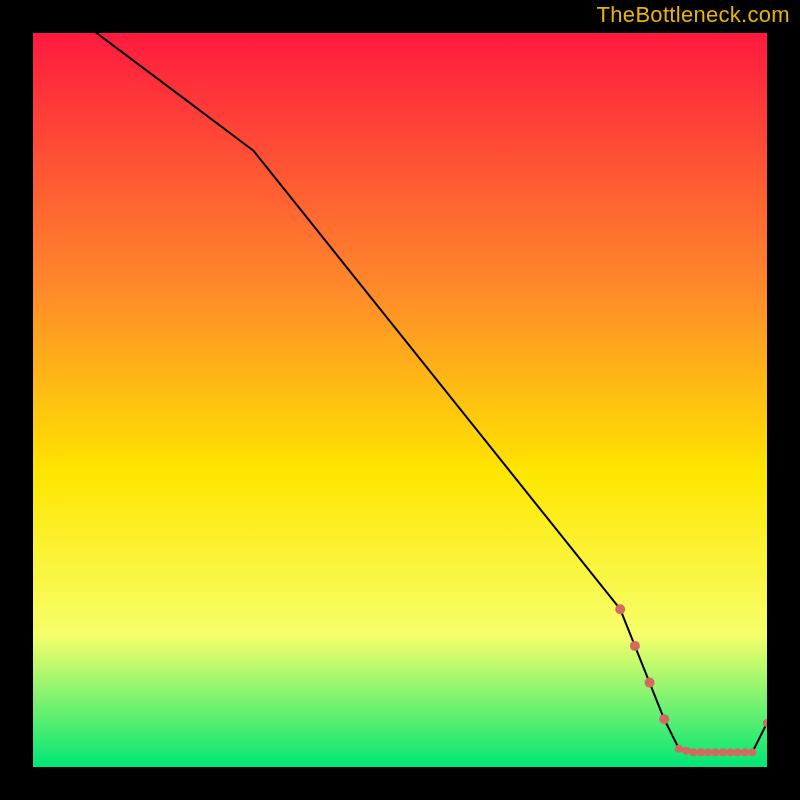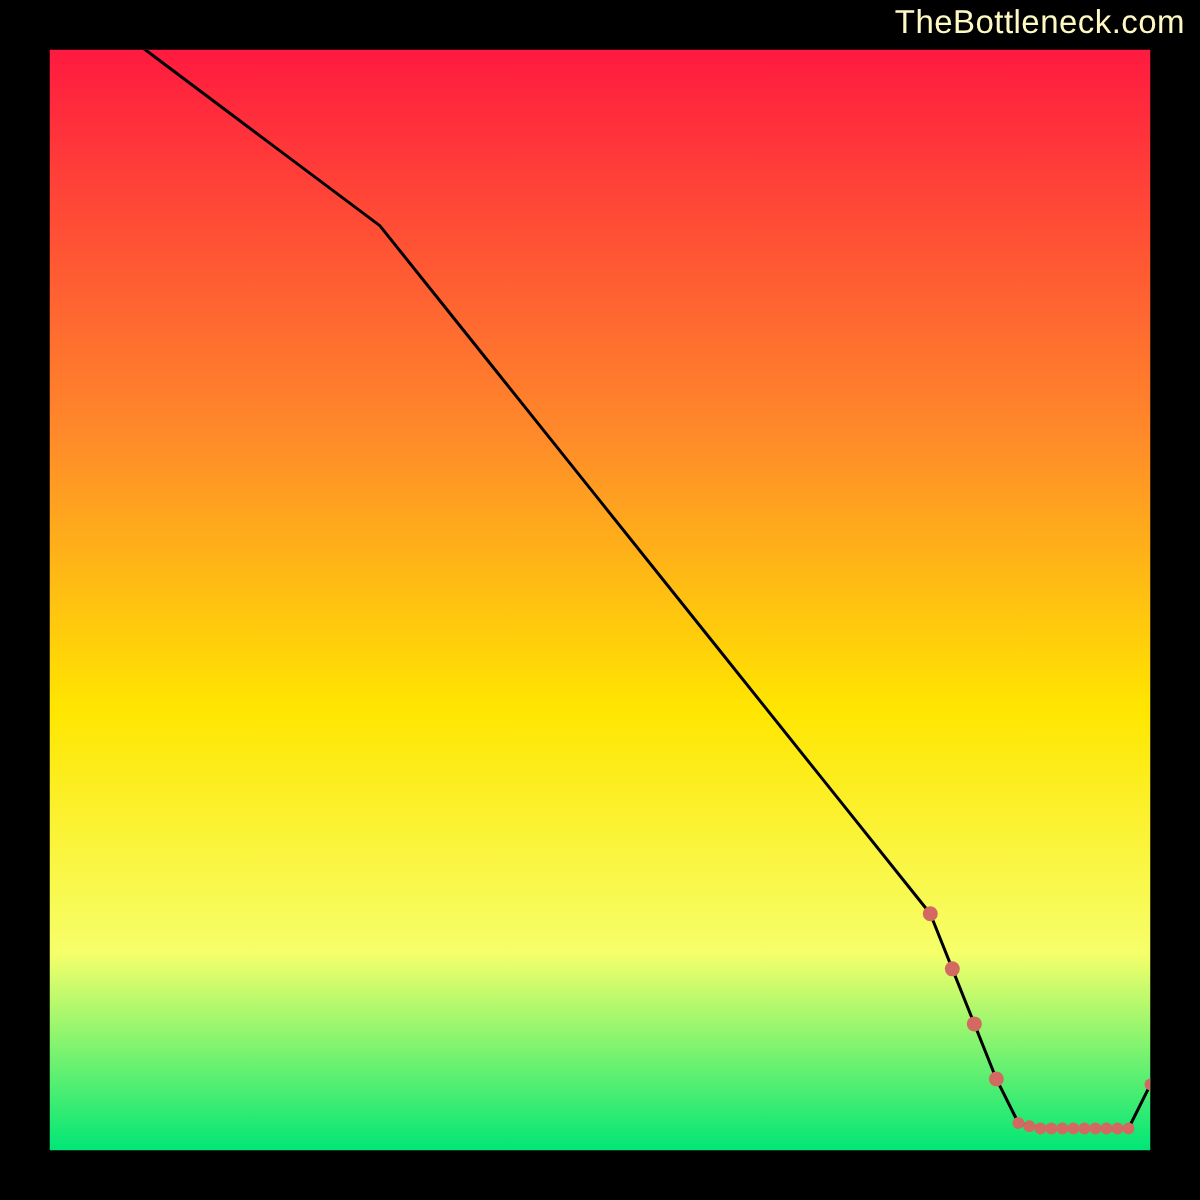--- a/index.html
+++ b/index.html
@@ -7,21 +7,21 @@
   .stage {
     position: relative;
     width: 800px;
     height: 800px;
     background: #000;
   }
   .watermark {
     position: absolute;
     top: 2px;
     right: 10px;
-    color: #fef9c3;
+    color: #eab308;
     font-size: 22px;
     font-weight: 500;
     letter-spacing: 0.3px;
   }
   .plot {
     position: absolute;
     left: 33px;
     top: 33px;
     width: 734px;
     height: 734px;

